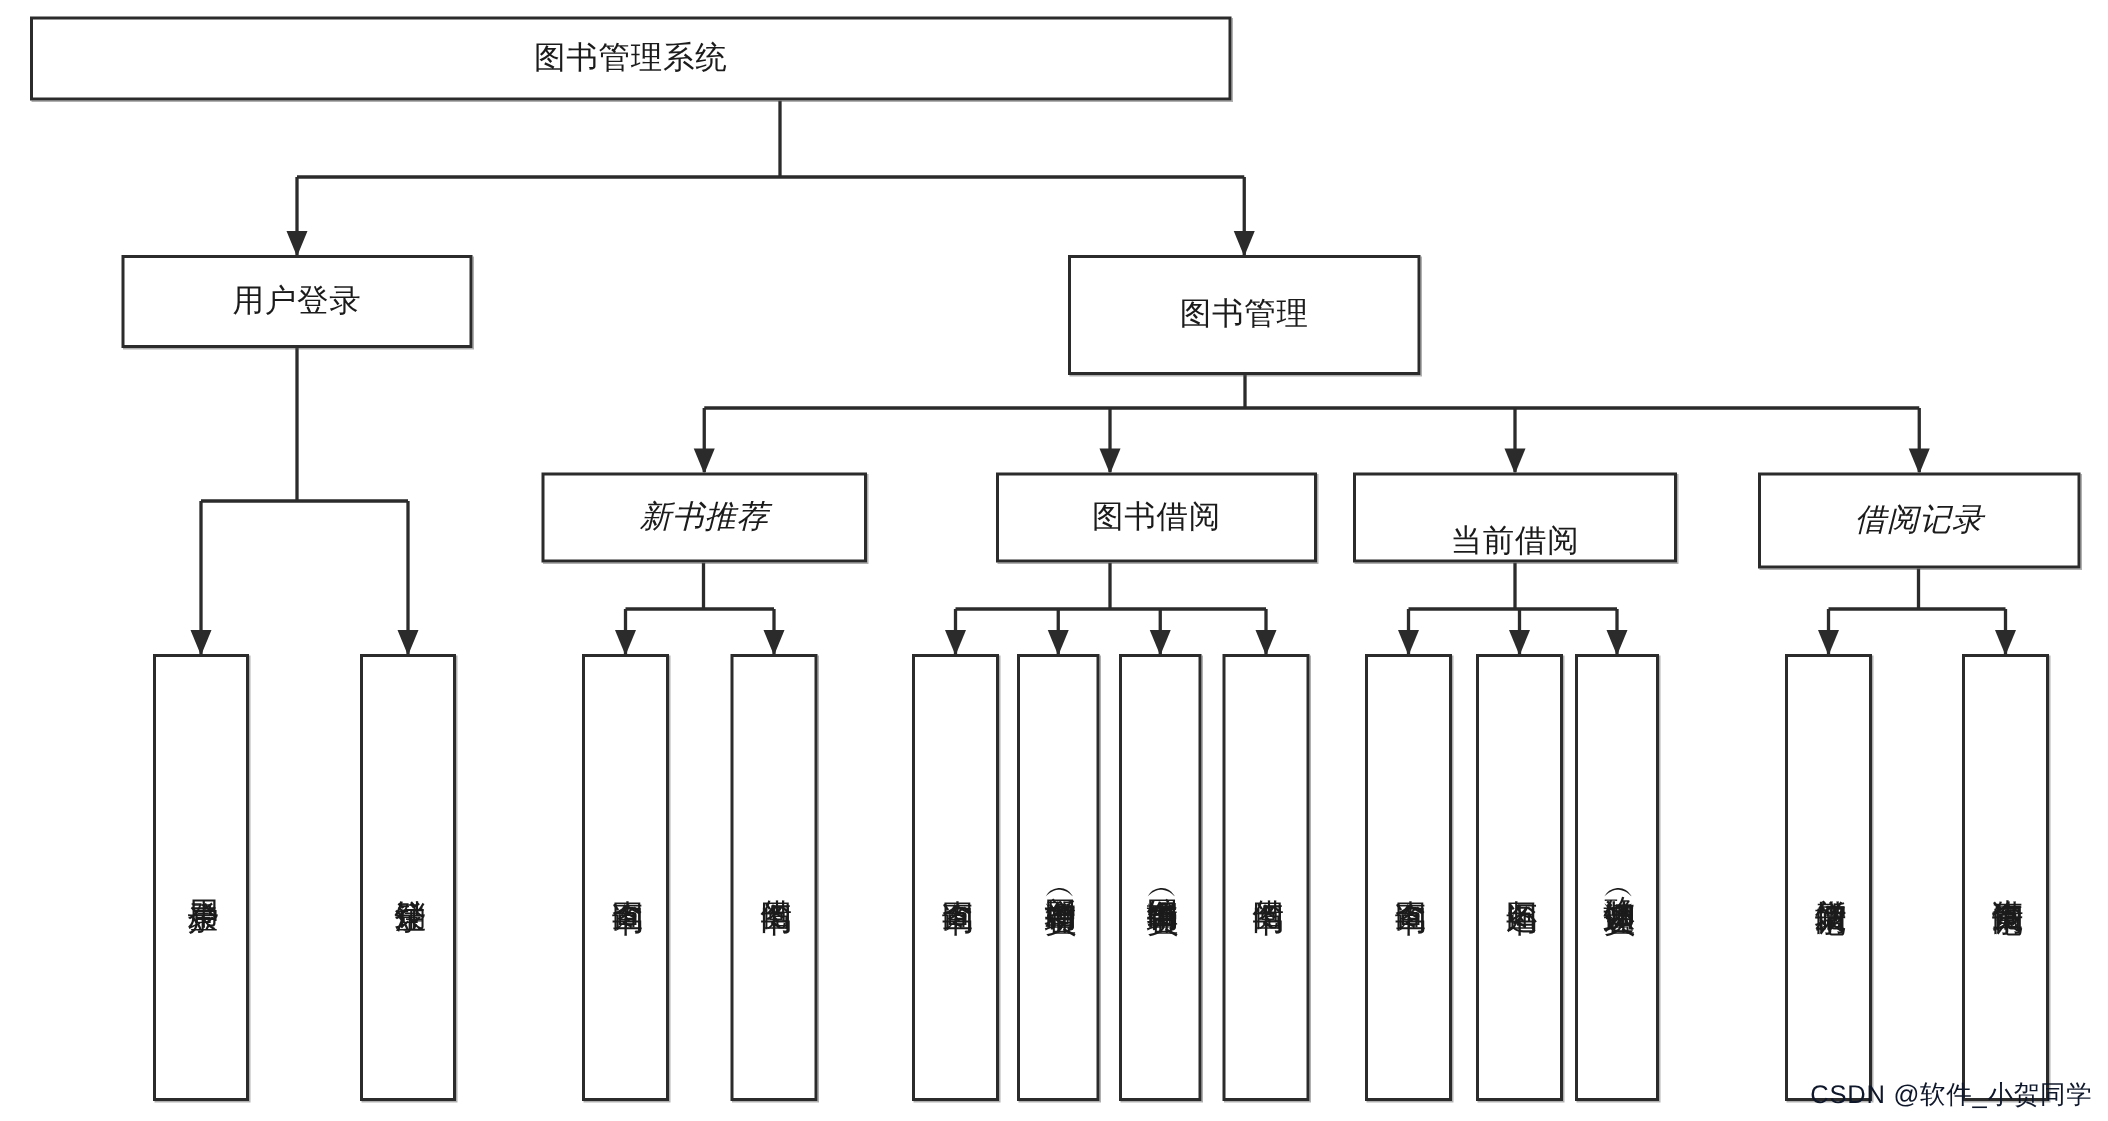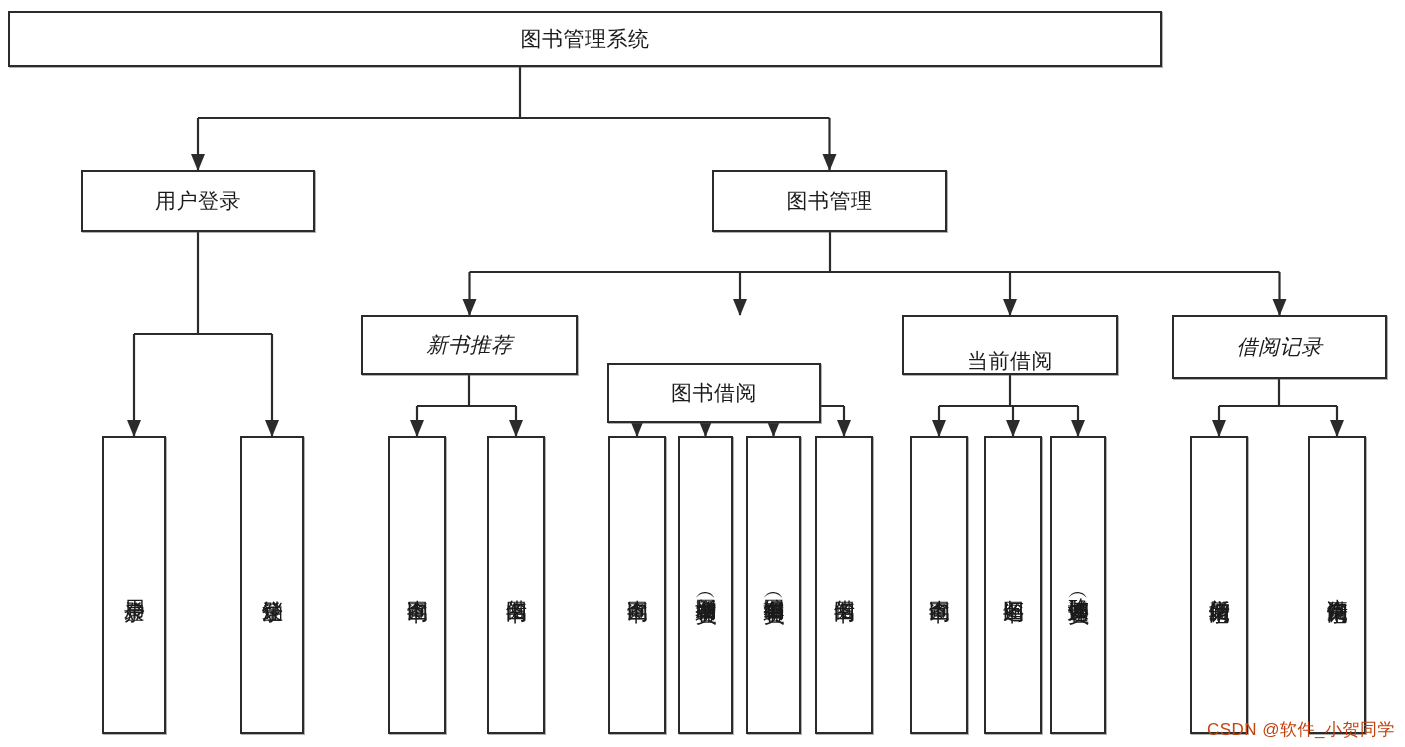--- a/index.html
+++ b/index.html
@@ -64,21 +64,21 @@
   }
   .conn-arrow {
     fill: #2b2b2b;
     stroke: none;
   }
   .watermark {
     position: absolute;
     right: 10px;
     bottom: 6px;
     font-size: 17px;
-    color: #c2410c;
+    color: #0f172a;
     letter-spacing: 0.5px;
     white-space: nowrap;
     user-select: none;
   }
 </style>
 </head>
 <body>
 
 <div id="diagram-root">
 
@@ -133,33 +133,33 @@
         <line x1="1279" y1="375" x2="1279" y2="406" class="conn-line"></line>
         <line x1="1219" y1="406" x2="1337" y2="406" class="conn-line"></line>
         <line x1="1219" y1="406" x2="1219" y2="436" class="conn-line"></line>
         <polygon points="1212,420 1226,420 1219,437" class="conn-arrow"></polygon>
         <line x1="1337" y1="406" x2="1337" y2="436" class="conn-line"></line>
         <polygon points="1330,420 1344,420 1337,437" class="conn-arrow"></polygon>
       </g>
   </svg>
 
   <div id="nodes-layer">
-      <div class="node-box" style="left: 8px; top: 11px; width: 1154px; height: 56px;">
+      <div class="node-box" style="left: 20px; top: 11px; width: 801px; height: 56px;">
         <div class="node-label-h">图书管理系统</div>
       </div>
       <div class="node-box" style="left: 81px; top: 170px; width: 234px; height: 62px;">
         <div class="node-label-h">用户登录</div>
       </div>
-      <div class="node-box" style="left: 712px; top: 170px; width: 235px; height: 62px;">
+      <div class="node-box" style="left: 712px; top: 170px; width: 235px; height: 80px;">
         <div class="node-label-h">图书管理</div>
       </div>
       <div class="node-box" style="left: 361px; top: 315px; width: 217px; height: 60px; font-style: italic;">
         <div class="node-label-h">新书推荐</div>
       </div>
-      <div class="node-box" style="left: 607px; top: 315px; width: 214px; height: 60px; margin-top: 48px;">
+      <div class="node-box" style="left: 664px; top: 315px; width: 214px; height: 60px;">
         <div class="node-label-h">图书借阅</div>
       </div>
       <div class="node-box" style="left: 902px; top: 315px; width: 216px; height: 60px; align-items: flex-end;">
         <div class="node-label-h">当前借阅</div>
       </div>
       <div class="node-box" style="left: 1172px; top: 315px; width: 215px; height: 64px; font-style: italic;">
         <div class="node-label-h">借阅记录</div>
       </div>
       <div class="node-box" style="left: 102px; top: 436px; width: 64px; height: 298px;">
         <div class="node-label-v">用户登录</div>

